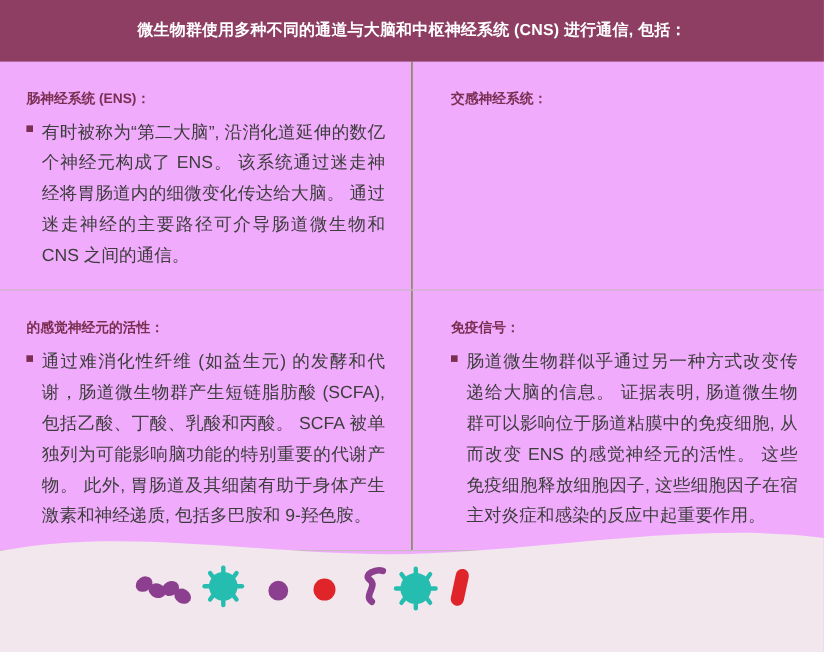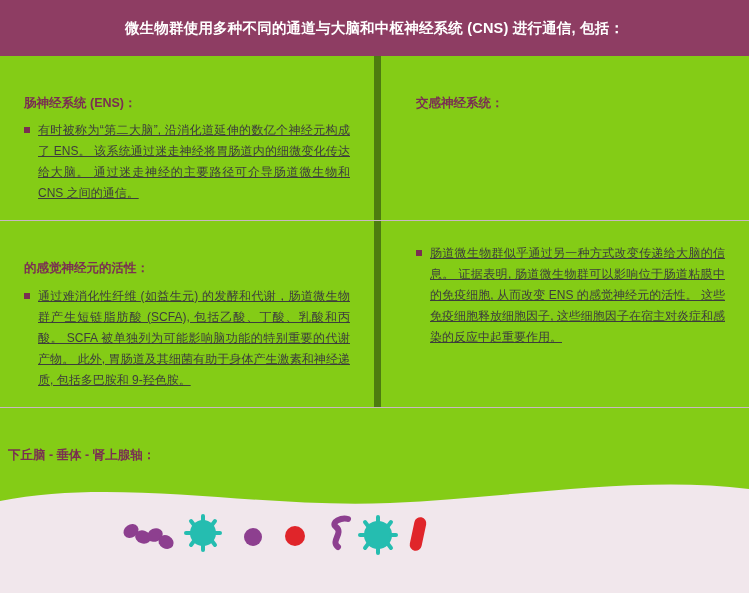--- a/index.html
+++ b/index.html
@@ -10,21 +10,21 @@
     width: 749px;
     height: 593px;
     background: #ffffff;
     font-family: "Liberation Sans", sans-serif;
     overflow: hidden;
   }
   .page {
     position: relative;
     width: 749px;
     height: 593px;
-    background: #84cc16;
+    background: #f0abfc;
   }
   
   .header {
     position: absolute;
     left: 0;
     top: 0;
     width: 749px;
     height: 56px;
     background: #8e3d63;
     display: flex;
@@ -58,31 +58,31 @@
     padding: 22px 24px 16px 24px;
     position: relative;
   }
   .cell-left {
     width: 374px;
   }
   .cell-right {
     width: 375px;
   }
   .vline {
-    border-left: 7px solid #4d7c0f;
+    border-left: 1px solid #4d7c0f;
     padding-left: 35px;
   }
   .hline {
     border-top: 1px solid #c9b7c2;
   }
   .panel-title {
     color: #7a2f52;
     font-size: 12.5px;
     font-weight: bold;
-    margin: 17px 0 9px 0;
+    margin: 4px 0 9px 0;
     line-height: 1.3;
   }
   .bullet-row {
     display: flex;
     align-items: flex-start;
   }
   .bullet-mark {
     width: 9px;
     min-width: 9px;
     color: #7a2f52;
@@ -92,24 +92,23 @@
   }
   .bullet-sq {
     display: inline-block;
     width: 6px;
     height: 6px;
     background: #7a2f52;
     margin-top: 7px;
   }
   .bullet-text {
     color: #3d3d3d;
-    font-size: 12px;
+    font-size: 16px;
     line-height: 1.75;
     text-align: justify;
-    text-decoration: underline;
   }
   .full-row {
     width: 749px;
     box-sizing: border-box;
     padding: 22px 24px 16px 8px;
   }
   
   .footer-band {
     position: absolute;
     left: 0;
@@ -148,20 +147,21 @@
 
     <div class="row hline">
       <div class="cell cell-left">
         <div class="panel-title">的感觉神经元的活性：</div>
         <div class="bullet-row">
           <span class="bullet-mark"><span class="bullet-sq"></span></span>
           <span class="bullet-text">通过难消化性纤维 (如益生元) 的发酵和代谢，肠道微生物群产生短链脂肪酸 (SCFA), 包括乙酸、丁酸、乳酸和丙酸。 SCFA 被单独列为可能影响脑功能的特别重要的代谢产物。 此外, 胃肠道及其细菌有助于身体产生激素和神经递质, 包括多巴胺和 9-羟色胺。</span>
         </div>
       </div>
       <div class="cell cell-right vline">
+        <div class="panel-title">免疫信号：</div>
         <div class="bullet-row">
           <span class="bullet-mark"><span class="bullet-sq"></span></span>
           <span class="bullet-text">肠道微生物群似乎通过另一种方式改变传递给大脑的信息。 证据表明, 肠道微生物群可以影响位于肠道粘膜中的免疫细胞, 从而改变 ENS 的感觉神经元的活性。 这些免疫细胞释放细胞因子, 这些细胞因子在宿主对炎症和感染的反应中起重要作用。</span>
         </div>
       </div>
     </div>
 
     <div class="row hline">
       <div class="full-row">
         <div class="panel-title">下丘脑 - 垂体 - 肾上腺轴：</div>

